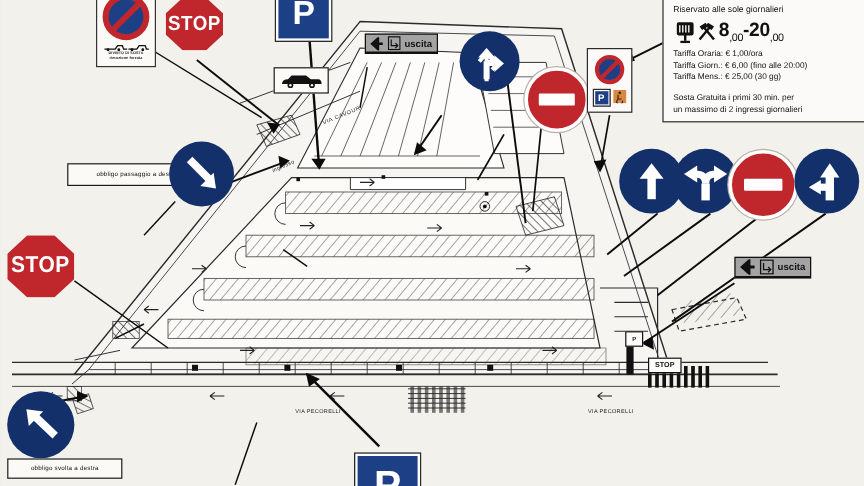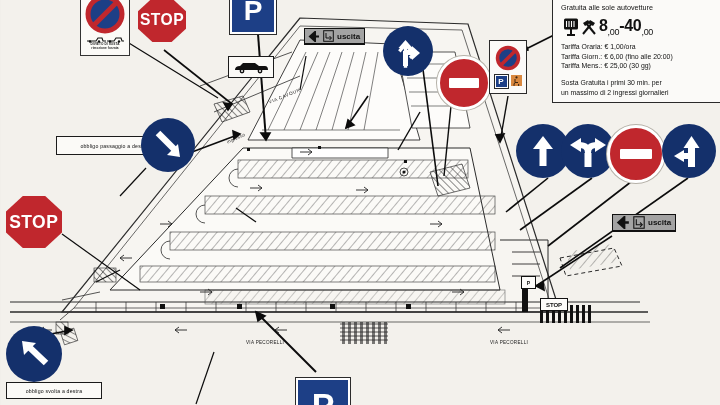--- a/index.html
+++ b/index.html
@@ -335,41 +335,41 @@
         <circle cx="5.5" cy="2.4" r="1.1" fill="#3a2410"></circle>
         <path d="M4 4 v3.5 h3 M4.6 7.5 a2.4 2.4 0 1 0 3 1.5" stroke="#3a2410" stroke-width="1" fill="none"></path>
       </svg>
     </div>
   </div>
 
   <div class="truncTop" style="left:562px;top:-1px;width:140px;">a pagamento</div>
 
   <div class="infobox" style="left:552px;top:-12px;width:156px;">
     <div class="l1" style="visibility:hidden">x</div>
-    <div class="l1">Gratuita alle sole autovetture</div>
+    <div class="l1">Riservato alle sole giornalieri</div>
 
     <div class="big">
       <svg width="16" height="18" viewBox="0 0 16 18">
         <rect x="1" y="0.5" width="14" height="11" rx="1.5" fill="#111"></rect>
         <g stroke="#fff" stroke-width="1.1">
           <line x1="3.5" y1="3" x2="3.5" y2="9"></line>
             <line x1="6" y1="3" x2="6" y2="9"></line>
           <line x1="8.5" y1="3" x2="8.5" y2="9"></line>
             <line x1="11" y1="3" x2="11" y2="9"></line>
         </g>
         <rect x="7" y="11" width="2" height="5" fill="#111"></rect>
         <rect x="4" y="16" width="8" height="2" fill="#111"></rect>
       </svg>
       <svg width="14" height="15" viewBox="0 0 14 15">
         <path d="M1 14 L10 3" stroke="#111" stroke-width="2"></path>
         <path d="M13 14 L4 3" stroke="#111" stroke-width="2"></path>
         <path d="M8 0 l5 3 l-2 3 l-5 -3 z" fill="#111"></path>
         <path d="M6 0 l-5 3 l2 3 l5 -3 z" fill="#111"></path>
       </svg>
-      <span class="hrs"><span>8</span><sub>,00</sub><span>-</span><span>40</span><sub>,00</sub></span>
+      <span class="hrs"><span>8</span><sub>,00</sub><span>-</span><span>20</span><sub>,00</sub></span>
     </div>
 
     <div class="rate">Tariffa Oraria:  €   1,00/ora</div>
     <div class="rate">Tariffa Giorn.:  €   6,00 (fino alle 20:00)</div>
     <div class="rate">Tariffa Mens.:  € 25,00 (30 gg)</div>
 
     <div class="free">Sosta Gratuita i primi 30 min. per</div>
     <div class="free" style="margin-top:0">un massimo di 2 ingressi giornalieri</div>
   </div>
 

